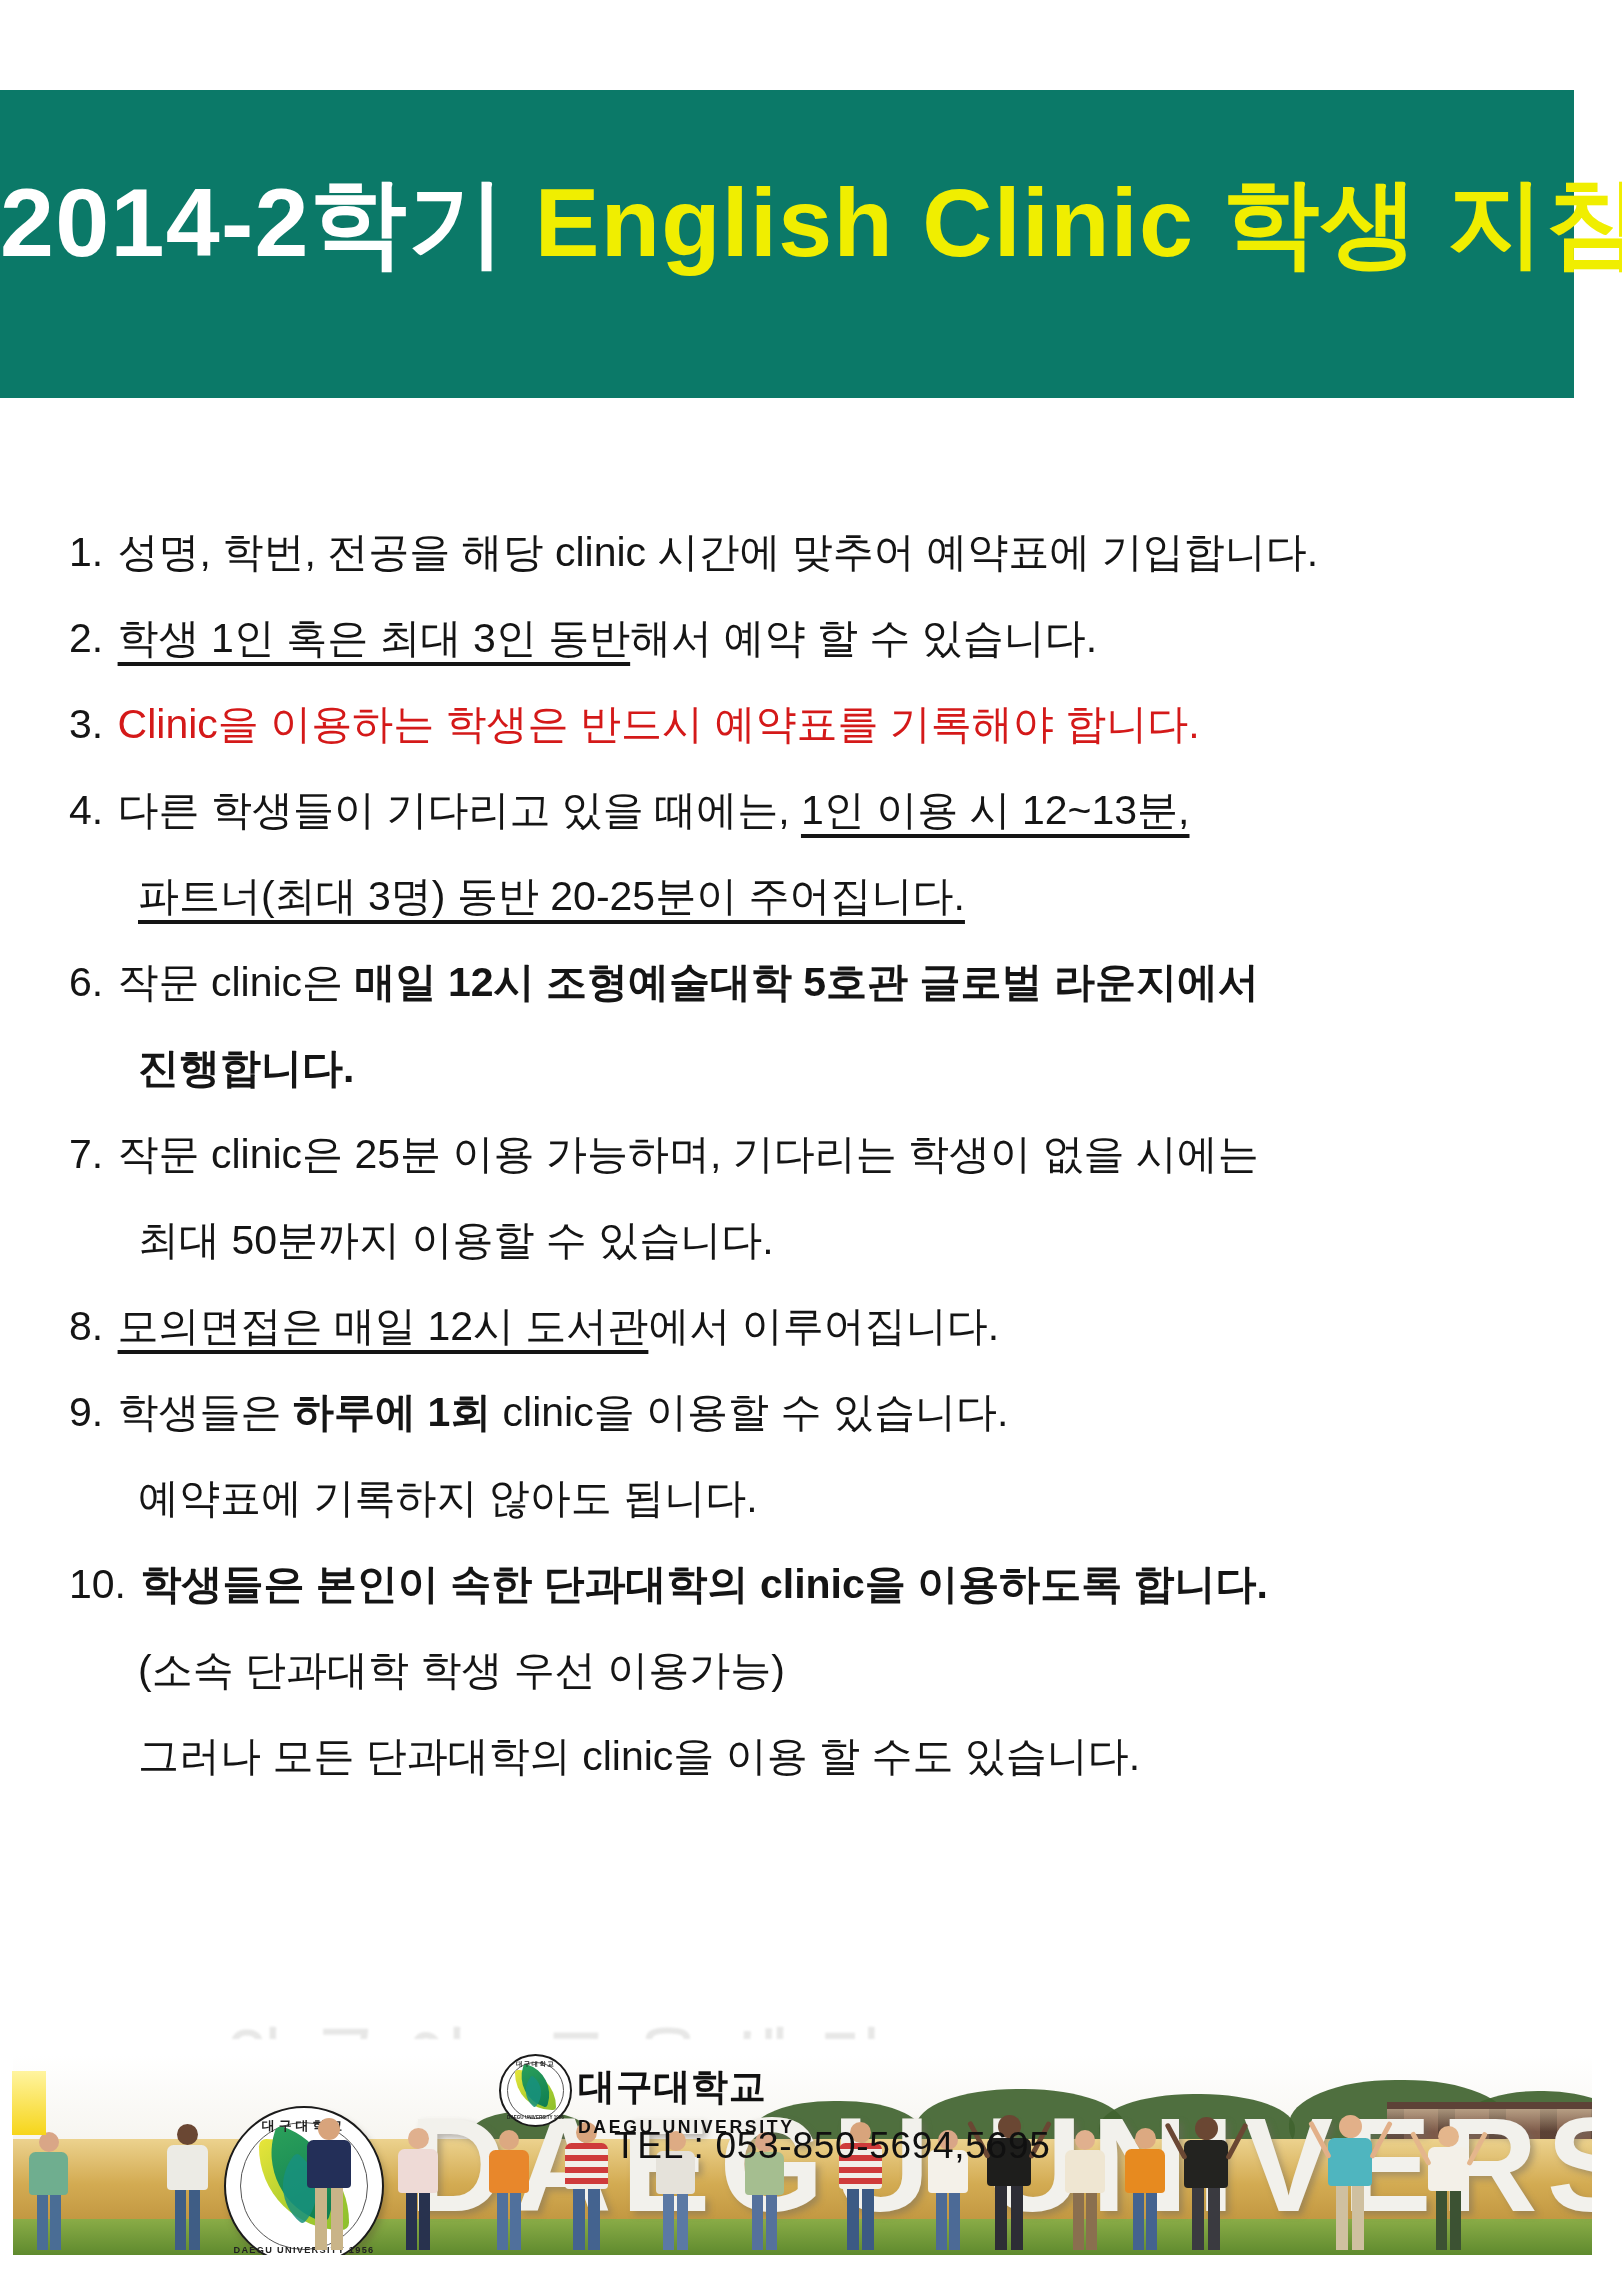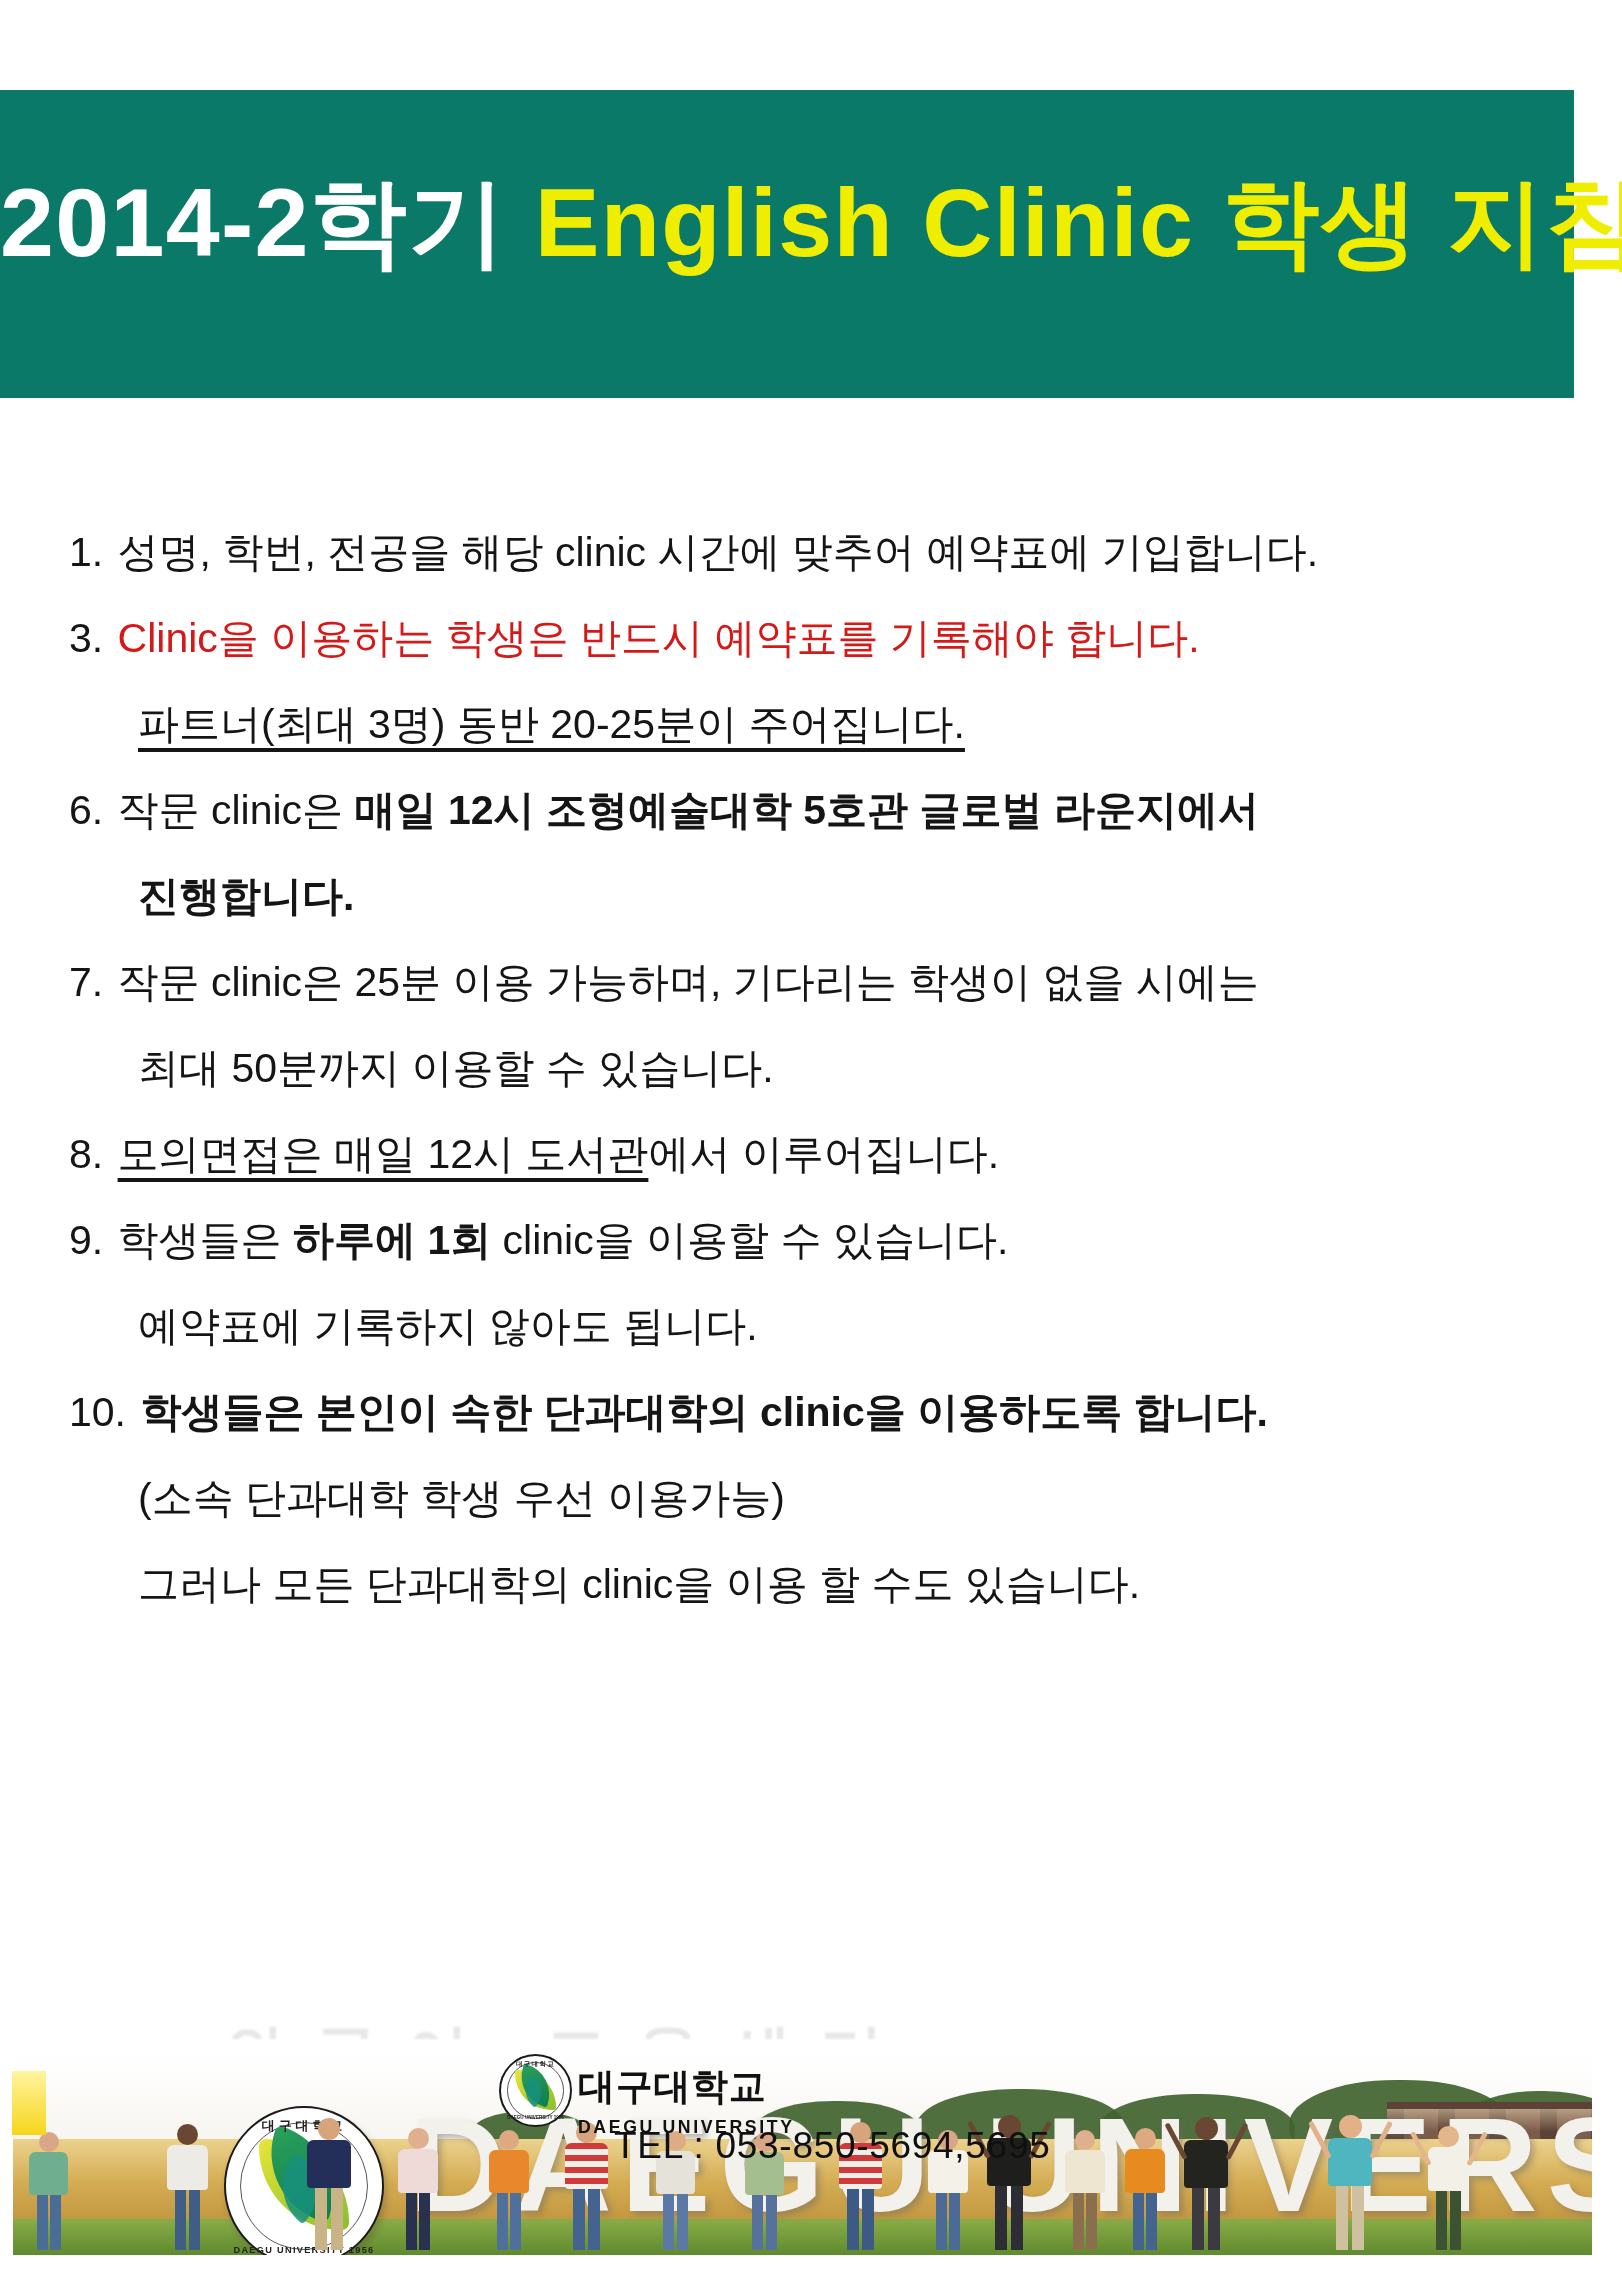--- a/index.html
+++ b/index.html
@@ -109,23 +109,27 @@
     <div class="t1">
       <span class="white">2014-2학기</span><span class="yellow"> English Clinic 학생 지침 사항</span>
     </div>
   </div>
 
   <div class="list">
       <div class="item">
         <div class="line"><span class="num">1.</span><span class="">성명, 학번, 전공을 해당 clinic 시간에 맞추어 예약표에 기입합니다.</span></div>
       </div>
       <div class="item">
+        <div class="line"><span class="num">2.</span><span class="u ">학생 1인 혹은 최대 3인 동반</span><span class="">해서 예약 할 수 있습니다.</span></div>
+      </div>
+      <div class="item">
         <div class="line"><span class="num">3.</span><span class="red">Clinic을 이용하는 학생은 반드시 예약표를 기록해야 합니다.</span></div>
       </div>
       <div class="item">
+        <div class="line"><span class="num">4.</span><span class="">다른 학생들이 기다리고 있을 때에는, </span><span class="u ">1인 이용 시 12~13분,</span></div>
         <div class="line cont"><span class="u ">파트너(최대 3명) 동반 20-25분이 주어집니다.</span></div>
       </div>
       <div class="item">
         <div class="line"><span class="num">6.</span><span class="">작문 clinic은 </span><span class="b ">매일 12시 조형예술대학 5호관 글로벌 라운지에서</span></div>
         <div class="line cont"><span class="b ">진행합니다.</span></div>
       </div>
       <div class="item">
         <div class="line"><span class="num">7.</span><span class="">작문 clinic은 25분 이용 가능하며, 기다리는 학생이 없을 시에는</span></div>
         <div class="line cont"><span class="">최대 50분까지 이용할 수 있습니다.</span></div>
       </div>

